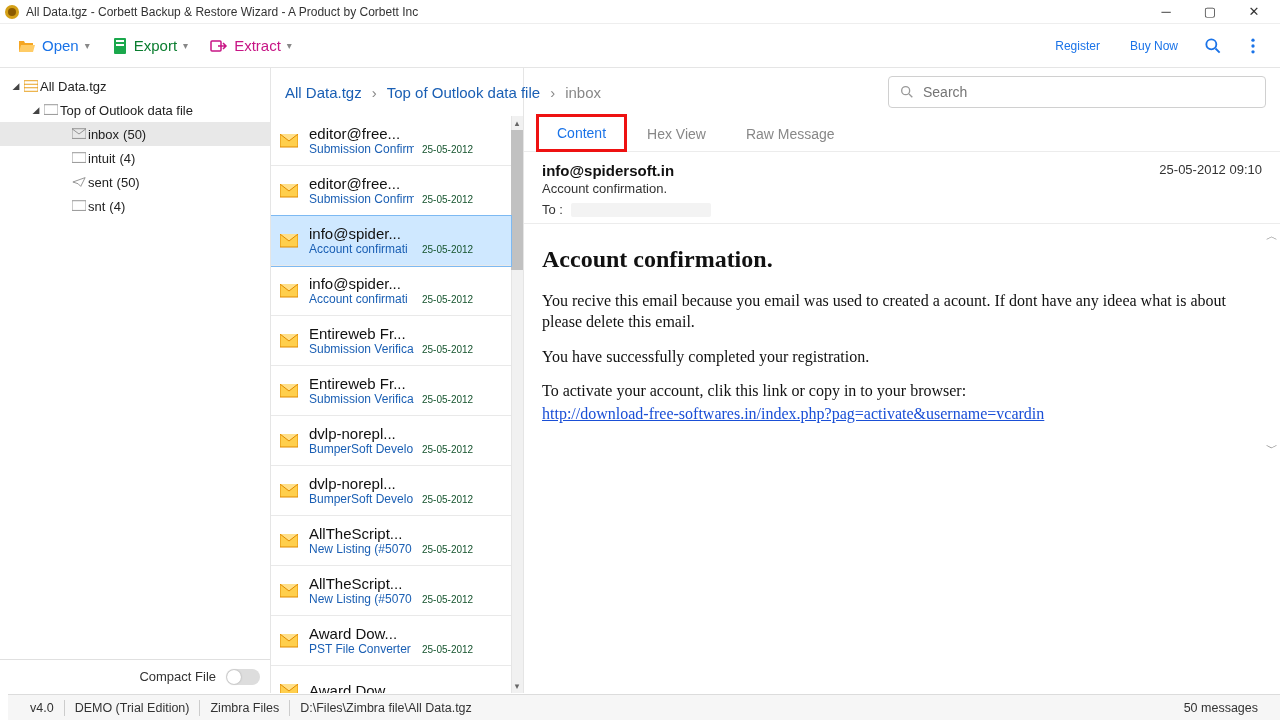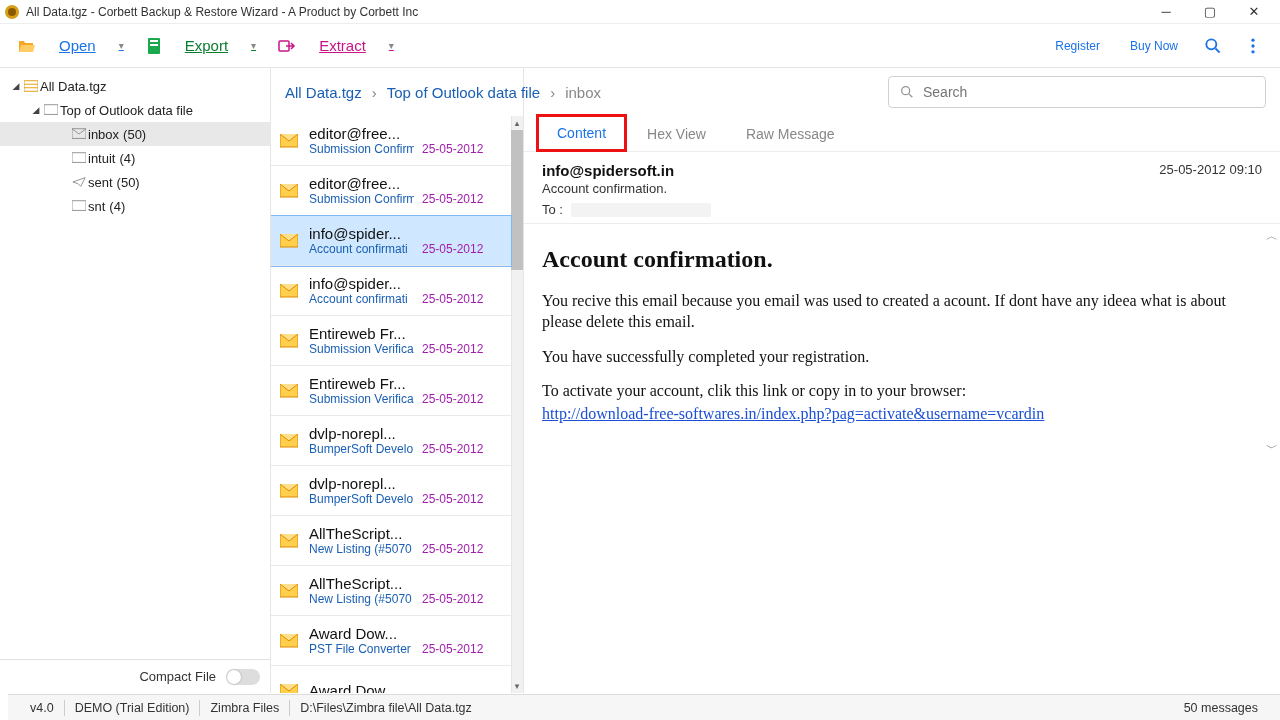--- a/index.html
+++ b/index.html
@@ -6,21 +6,21 @@
 html,body { width:1280px; height:720px; overflow:hidden; background:#fff; }
 
 
 .titlebar { height:24px; display:flex; align-items:center; padding:0 4px; font-size:12px; color:#333; border-bottom:1px solid #eee; }
 .titlebar .app-icon { width:16px; height:16px; margin-right:6px; display:flex; align-items:center; justify-content:center; }
 .titlebar .spacer { flex:1; }
 .win-btn { width:44px; height:22px; display:flex; align-items:center; justify-content:center; font-size:13px; cursor:pointer; color:#333; }
 
 
 .toolbar { height:44px; display:flex; align-items:center; padding:0 12px; border-bottom:1px solid #e5e5e5; gap:10px; }
-.tbtn { display:flex; align-items:center; gap:23px; font-size:15px; padding:4px 6px; cursor:pointer; border-radius:3px;text-decoration:underline; }
+.tbtn { display:flex; align-items:center; gap:6px; font-size:15px; padding:4px 6px; cursor:pointer; border-radius:3px; }
 .tbtn .chev { font-size:10px; color:#888; }
 .tbtn.open { color:#1a73e8; }
 .tbtn.export { color:#0a7d2f; }
 .tbtn.extract { color:#c71585; }
 .toolbar .spacer { flex:1; }
 .rlink { font-size:12px; color:#1a73e8; padding:4px 10px; cursor:pointer; }
 .ricon { width:30px; height:30px; display:flex; align-items:center; justify-content:center; cursor:pointer; color:#1a73e8; }
 .ricon svg { width:20px; height:20px; }
 
 
@@ -63,21 +63,21 @@
 .scroll-dn { position:absolute; bottom:0; right:0; width:12px; height:14px; display:flex; align-items:center; justify-content:center; font-size:9px; color:#666; }
 .list { position:absolute; left:0; right:12px; top:0; bottom:0; }
 .row { height:50px; border-bottom:1px solid #e9e9e9; display:flex; align-items:center; gap:10px; padding:0 10px 0 8px; cursor:pointer; }
 .row.sel { background:#cfe8ff; outline:1px solid #7db9f2; }
 .row .mic { width:20px; display:flex; align-items:center; justify-content:center; }
 .row .mic svg { width:18px; height:14px; }
 .row .body { flex:1; min-width:0; }
 .row .from { font-size:15px; color:#111; font-weight:500; white-space:nowrap; overflow:hidden; }
 .row .subj-line { display:flex; align-items:baseline; gap:8px; font-size:12px; }
 .row .subj { color:#1a5fb4; white-space:nowrap; overflow:hidden; flex:1; text-overflow:clip; max-width:105px; }
-.row .date { color:#a21caf; font-size:12px; font-weight:500; }
+.row .date { color:#14532d; font-size:10px; font-weight:500; }
 
 
 .right { flex:1; display:flex; flex-direction:column; margin-top:48px; min-width:0; }
 .tabs { height:36px; display:flex; align-items:flex-end; padding-left:12px; gap:0; position:relative; }
 .tab { padding:8px 18px; font-size:14px; color:#888; cursor:pointer; border:2px solid transparent; }
 .tab.active { color:#1a73e8; border:3px solid #e11; position:relative; z-index:2; }
 .tabs::after { content:""; position:absolute; bottom:0; left:0; right:0; height:1px; background:#ececec; }
 
 .mhdr { padding:10px 18px 6px 18px; border-bottom:1px solid #ececec; }
 .mhdr .fr { font-size:15px; font-weight:600; color:#111; }

